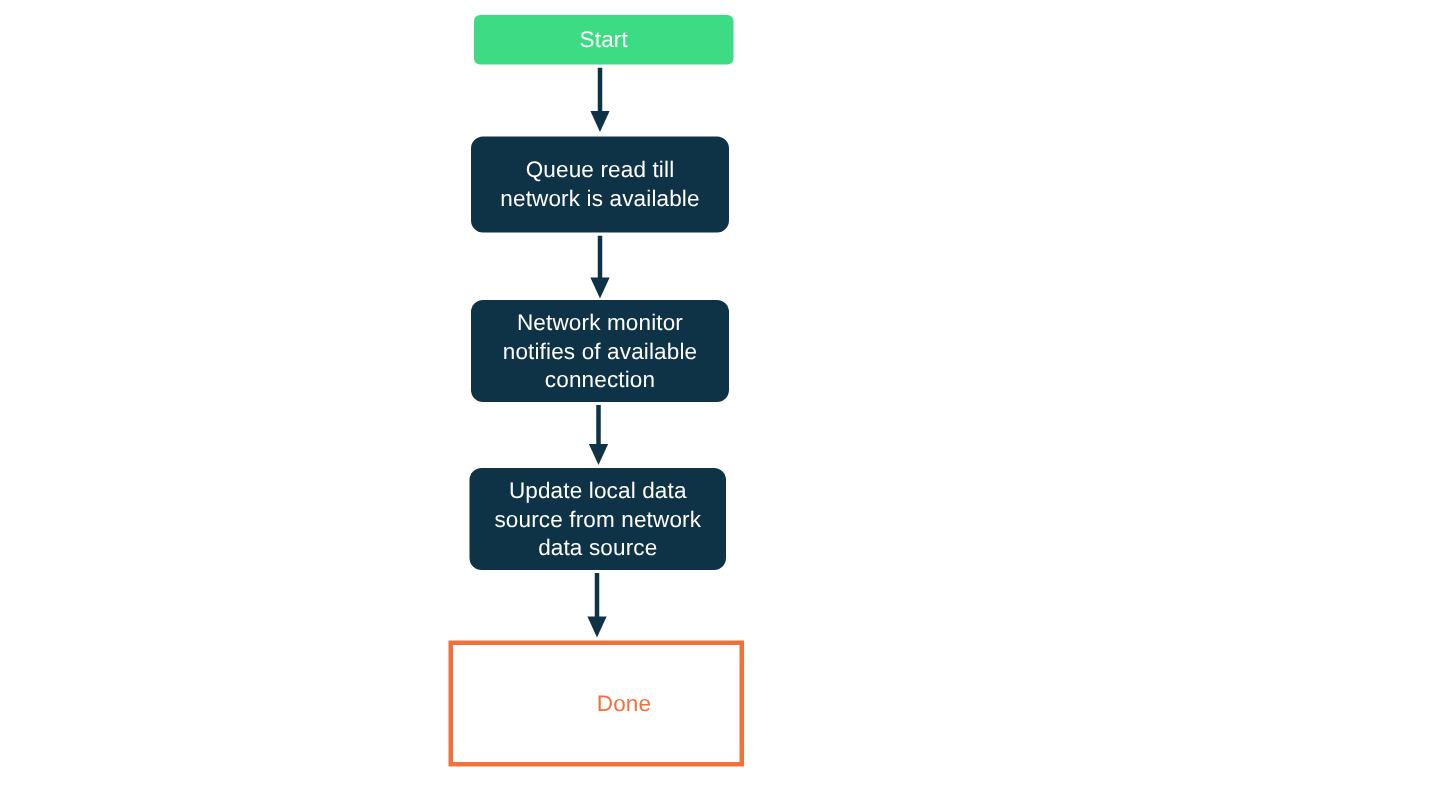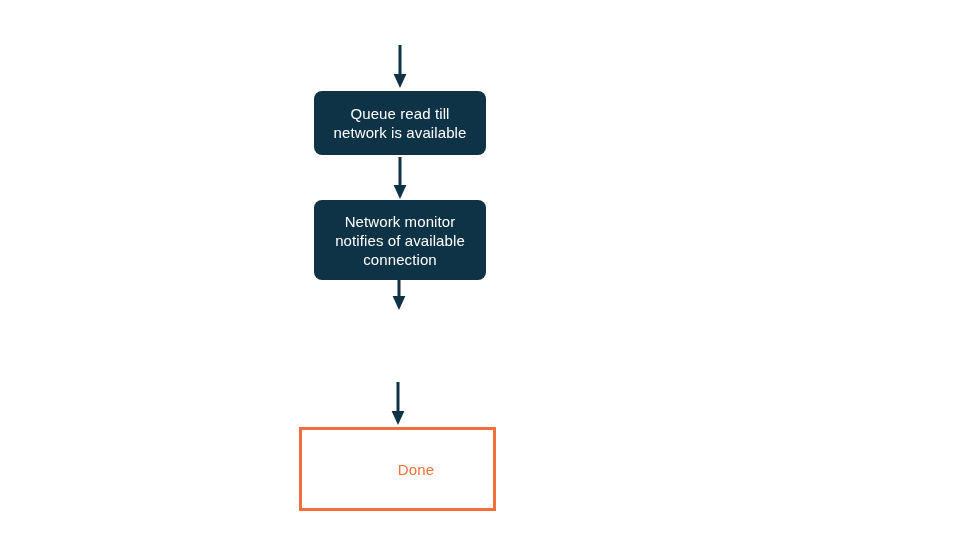--- a/index.html
+++ b/index.html
@@ -61,53 +61,61 @@
   .arrow {
     position: absolute;
   }
   .arrow svg { display: block; }
 </style>
 </head>
 <body>
 
 <div id="canvas">
 
+  <div class="node node-start" style="left:316px; top:10px; width:173px; height:33px;">
+    <span>Start</span>
+  </div>
 
   <div class="arrow" style="left:390px; top:45px;">
     <svg width="20" height="44" viewBox="0 0 20 44" aria-hidden="true">
       <line x1="10" y1="0" x2="10" y2="31" stroke="#0e3246" stroke-width="3"></line>
       <polygon points="3.6,29 16.4,29 10,43" fill="#0e3246"></polygon>
     </svg>
   </div>
 
   <div class="node node-process" style="left:314px; top:91px; width:172px; height:64px;">
     <span>Queue read till
 network is available</span>
   </div>
 
   <div class="arrow" style="left:390px; top:157px;">
     <svg width="20" height="44" viewBox="0 0 20 44" aria-hidden="true">
       <line x1="10" y1="0" x2="10" y2="30" stroke="#0e3246" stroke-width="3"></line>
       <polygon points="3.6,28 16.4,28 10,42" fill="#0e3246"></polygon>
     </svg>
   </div>
 
-  <div class="node node-process" style="left:314px; top:200px; width:172px; height:80px;">
+  <div class="node node-process" style="left:314px; top:200px; width:172px; height:68px;">
     <span>Network monitor
 notifies of available
 connection</span>
   </div>
 
   <div class="arrow" style="left:389px; top:270px;">
     <svg width="20" height="44" viewBox="0 0 20 44" aria-hidden="true">
       <line x1="10" y1="0" x2="10" y2="28" stroke="#0e3246" stroke-width="3"></line>
       <polygon points="3.6,26 16.4,26 10,40" fill="#0e3246"></polygon>
     </svg>
   </div>
 
+  <div class="node node-process" style="left:313px; top:312px; width:171px; height:68px;">
+    <span>Update local data
+source from network
+data source</span>
+  </div>
 
   <div class="arrow" style="left:388px; top:382px;">
     <svg width="20" height="46" viewBox="0 0 20 46" aria-hidden="true">
       <line x1="10" y1="0" x2="10" y2="31" stroke="#0e3246" stroke-width="3"></line>
       <polygon points="3.6,29 16.4,29 10,43" fill="#0e3246"></polygon>
     </svg>
   </div>
 
   <div class="node node-terminal" style="left:299px; top:427px; width:197px; height:84px;">
     <span>Done</span>

